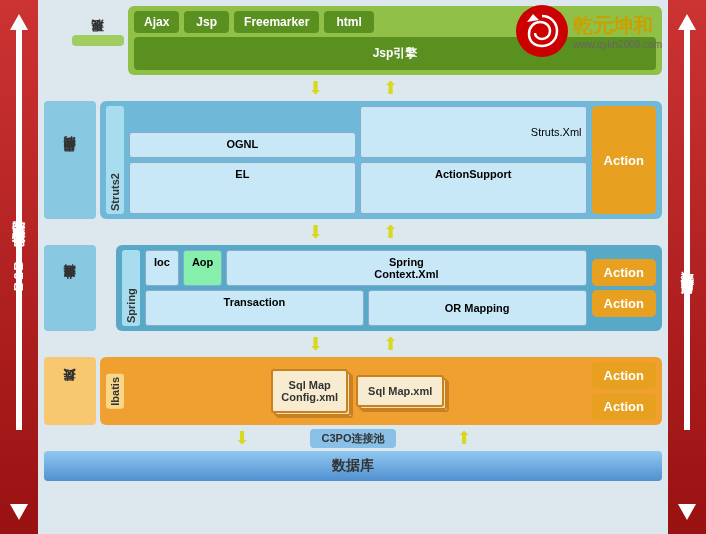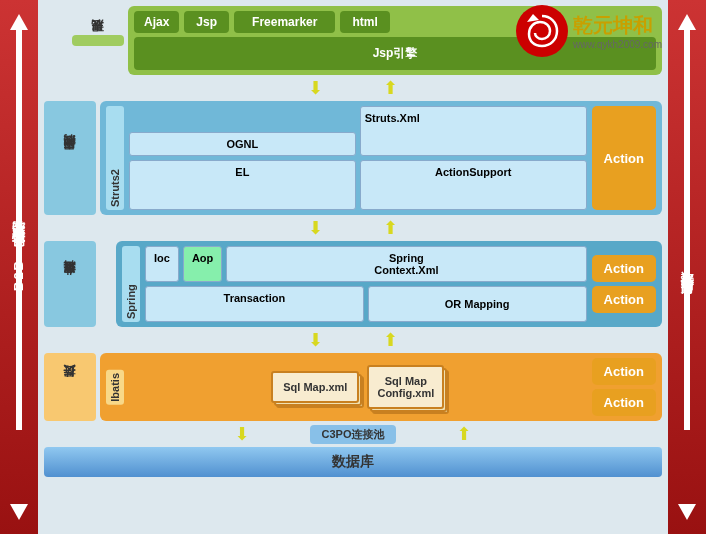--- a/index.html
+++ b/index.html
@@ -71,42 +71,42 @@
         <div style="font-size:10px; color:#666;">www.qykh2009.com</div>
       </div>
     </div>
 
     <div style="display:flex; gap:4px; align-items:center;margin-left:28px;">
       <div style="width:52px; background:#a0cc60; border-radius:4px; display:flex; align-items:center; justify-content:center; font-size:12px; font-weight:bold; color:#333; text-align:center; padding:4px; writing-mode:vertical-rl; transform:rotate(180deg); letter-spacing:1px;">表现层</div>
       <div style="flex:1; background:#90c048; border-radius:6px; padding:5px 6px;">
         <div style="display:flex; gap:5px; margin-bottom:4px;">
           <div style="background:#5a9020; color:white; border-radius:4px; padding:4px 10px; font-size:12px; font-weight:bold;">Ajax</div>
           <div style="background:#5a9020; color:white; border-radius:4px; padding:4px 12px; font-size:12px; font-weight:bold;">Jsp</div>
-          <div style="background:#5a9020; color:white; border-radius:4px; padding:4px 18px; font-size:12px; font-weight:bold;">Freemarker</div>
+          <div style="background:#5a9020; color:white; border-radius:4px; padding:4px 10px; font-size:12px; font-weight:bold;">Freemarker</div>
           <div style="background:#5a9020; color:white; border-radius:4px; padding:4px 12px; font-size:12px; font-weight:bold;">html</div>
         </div>
         <div style="background:#5a9020; color:white; border-radius:4px; padding:8px 0; font-size:12px; font-weight:bold; text-align:center;">Jsp引擎</div>
       </div>
     </div>
 
     <div style="display:flex; justify-content:center; gap:60px; margin:-1px 0;">
       <span style="color:#d8d820; font-size:18px;">⬇</span>
       <span style="color:#d8d820; font-size:18px;">⬆</span>
     </div>
 
     <div style="display:flex; gap:4px; align-items:stretch;">
       <div style="width:52px; background:#88c8e0; border-radius:4px; display:flex; align-items:center; justify-content:center; font-size:12px; font-weight:bold; color:#333; text-align:center; padding:4px; writing-mode:vertical-rl; transform:rotate(180deg); letter-spacing:1px;">应用控制层</div>
       <div style="flex:1; background:#70b8d8; border-radius:6px; padding:5px 6px;">
         <div style="display:flex; gap:5px; align-items:stretch;">
 
           <div style="writing-mode:vertical-rl; transform:rotate(180deg); font-size:11px; font-weight:bold; color:#333; background:#a8ddf0; padding:3px 3px; border-radius:3px; white-space:nowrap;">Struts2</div>
 
           <div style="flex:1; display:grid; grid-template-columns:1fr 1fr; grid-template-rows:1fr 1fr; gap:4px;">
             <div style="background:#c8e8f8; border:1px solid #88aacc; border-radius:3px; padding:5px 4px; font-size:11px; font-weight:bold; text-align:center;margin-top:26px;">OGNL</div>
-            <div style="background:#c8e8f8; border:1px solid #88aacc; border-radius:3px; padding:5px 4px; font-size:11px; font-weight:bold; text-align:left;">Struts.Xml</div>
+            <div style="background:#c8e8f8; border:1px solid #88aacc; border-radius:3px; padding:19px 4px; font-size:11px; font-weight:normal; text-align:right;">Struts.Xml</div>
             <div style="background:#c8e8f8; border:1px solid #88aacc; border-radius:3px; padding:5px 4px; font-size:11px; font-weight:bold; text-align:center;">EL</div>
             <div style="background:#c8e8f8; border:1px solid #88aacc; border-radius:3px; padding:5px 4px; font-size:11px; font-weight:bold; text-align:center;">ActionSupport</div>
           </div>
 
           <div style="background:#e8a020; color:white; border-radius:5px; padding:8px 12px; font-size:13px; font-weight:bold; display:flex; align-items:center; justify-content:center;">Action</div>
         </div>
       </div>
     </div>
 
     <div style="display:flex; justify-content:center; gap:60px; margin:-1px 0;">
@@ -152,28 +152,28 @@
       <div style="flex:1; background:#f0a030; border-radius:6px; padding:5px 6px;">
         <div style="display:flex; gap:5px; align-items:center;">
 
           <div style="writing-mode:vertical-rl; transform:rotate(180deg); font-size:11px; font-weight:bold; color:#333; background:#f8d888; padding:3px 3px; border-radius:3px; white-space:nowrap;">Ibatis</div>
 
           <div style="display:flex; gap:8px; align-items:center; flex:1; justify-content:center;">
 
             <div style="position:relative; display:inline-block;">
               <div style="position:absolute; background:#edd8a0; border:2px solid #c88020; border-radius:3px; top:5px; left:5px; right:-5px; bottom:-5px;"></div>
               <div style="position:absolute; background:#f0e0b0; border:2px solid #c88020; border-radius:3px; top:3px; left:3px; right:-3px; bottom:-3px;"></div>
-              <div style="position:relative; background:#f8ecd0; border:2px solid #c88020; border-radius:3px; padding:8px 10px; font-size:11px; font-weight:bold; text-align:center; color:#333; z-index:2;">Sql Map.xml</div>
+              <div style="position:relative; background:#f8ecd0; border:2px solid #c88020; border-radius:3px; padding:8px 8px; font-size:11px; font-weight:bold; text-align:center; color:#333; white-space:pre-line; z-index:2;">Sql Map
+Config.xml</div>
             </div>
 
             <div style="position:relative; display:inline-block;">
               <div style="position:absolute; background:#edd8a0; border:2px solid #c88020; border-radius:3px; top:5px; left:5px; right:-5px; bottom:-5px;"></div>
               <div style="position:absolute; background:#f0e0b0; border:2px solid #c88020; border-radius:3px; top:3px; left:3px; right:-3px; bottom:-3px;"></div>
-              <div style="position:relative; background:#f8ecd0; border:2px solid #c88020; border-radius:3px; padding:8px 8px; font-size:11px; font-weight:bold; text-align:center; color:#333; white-space:pre-line; z-index:2;">Sql Map
-Config.xml</div>
+              <div style="position:relative; background:#f8ecd0; border:2px solid #c88020; border-radius:3px; padding:8px 10px; font-size:11px; font-weight:bold; text-align:center; color:#333; z-index:2;">Sql Map.xml</div>
             </div>
           </div>
 
           <div style="display:flex; flex-direction:column; gap:4px; justify-content:center;">
             <div style="background:#e8a020; color:white; border-radius:5px; padding:6px 12px; font-size:13px; font-weight:bold; text-align:center;">Action</div>
             <div style="background:#e8a020; color:white; border-radius:5px; padding:6px 12px; font-size:13px; font-weight:bold; text-align:center;">Action</div>
           </div>
         </div>
       </div>
     </div>

